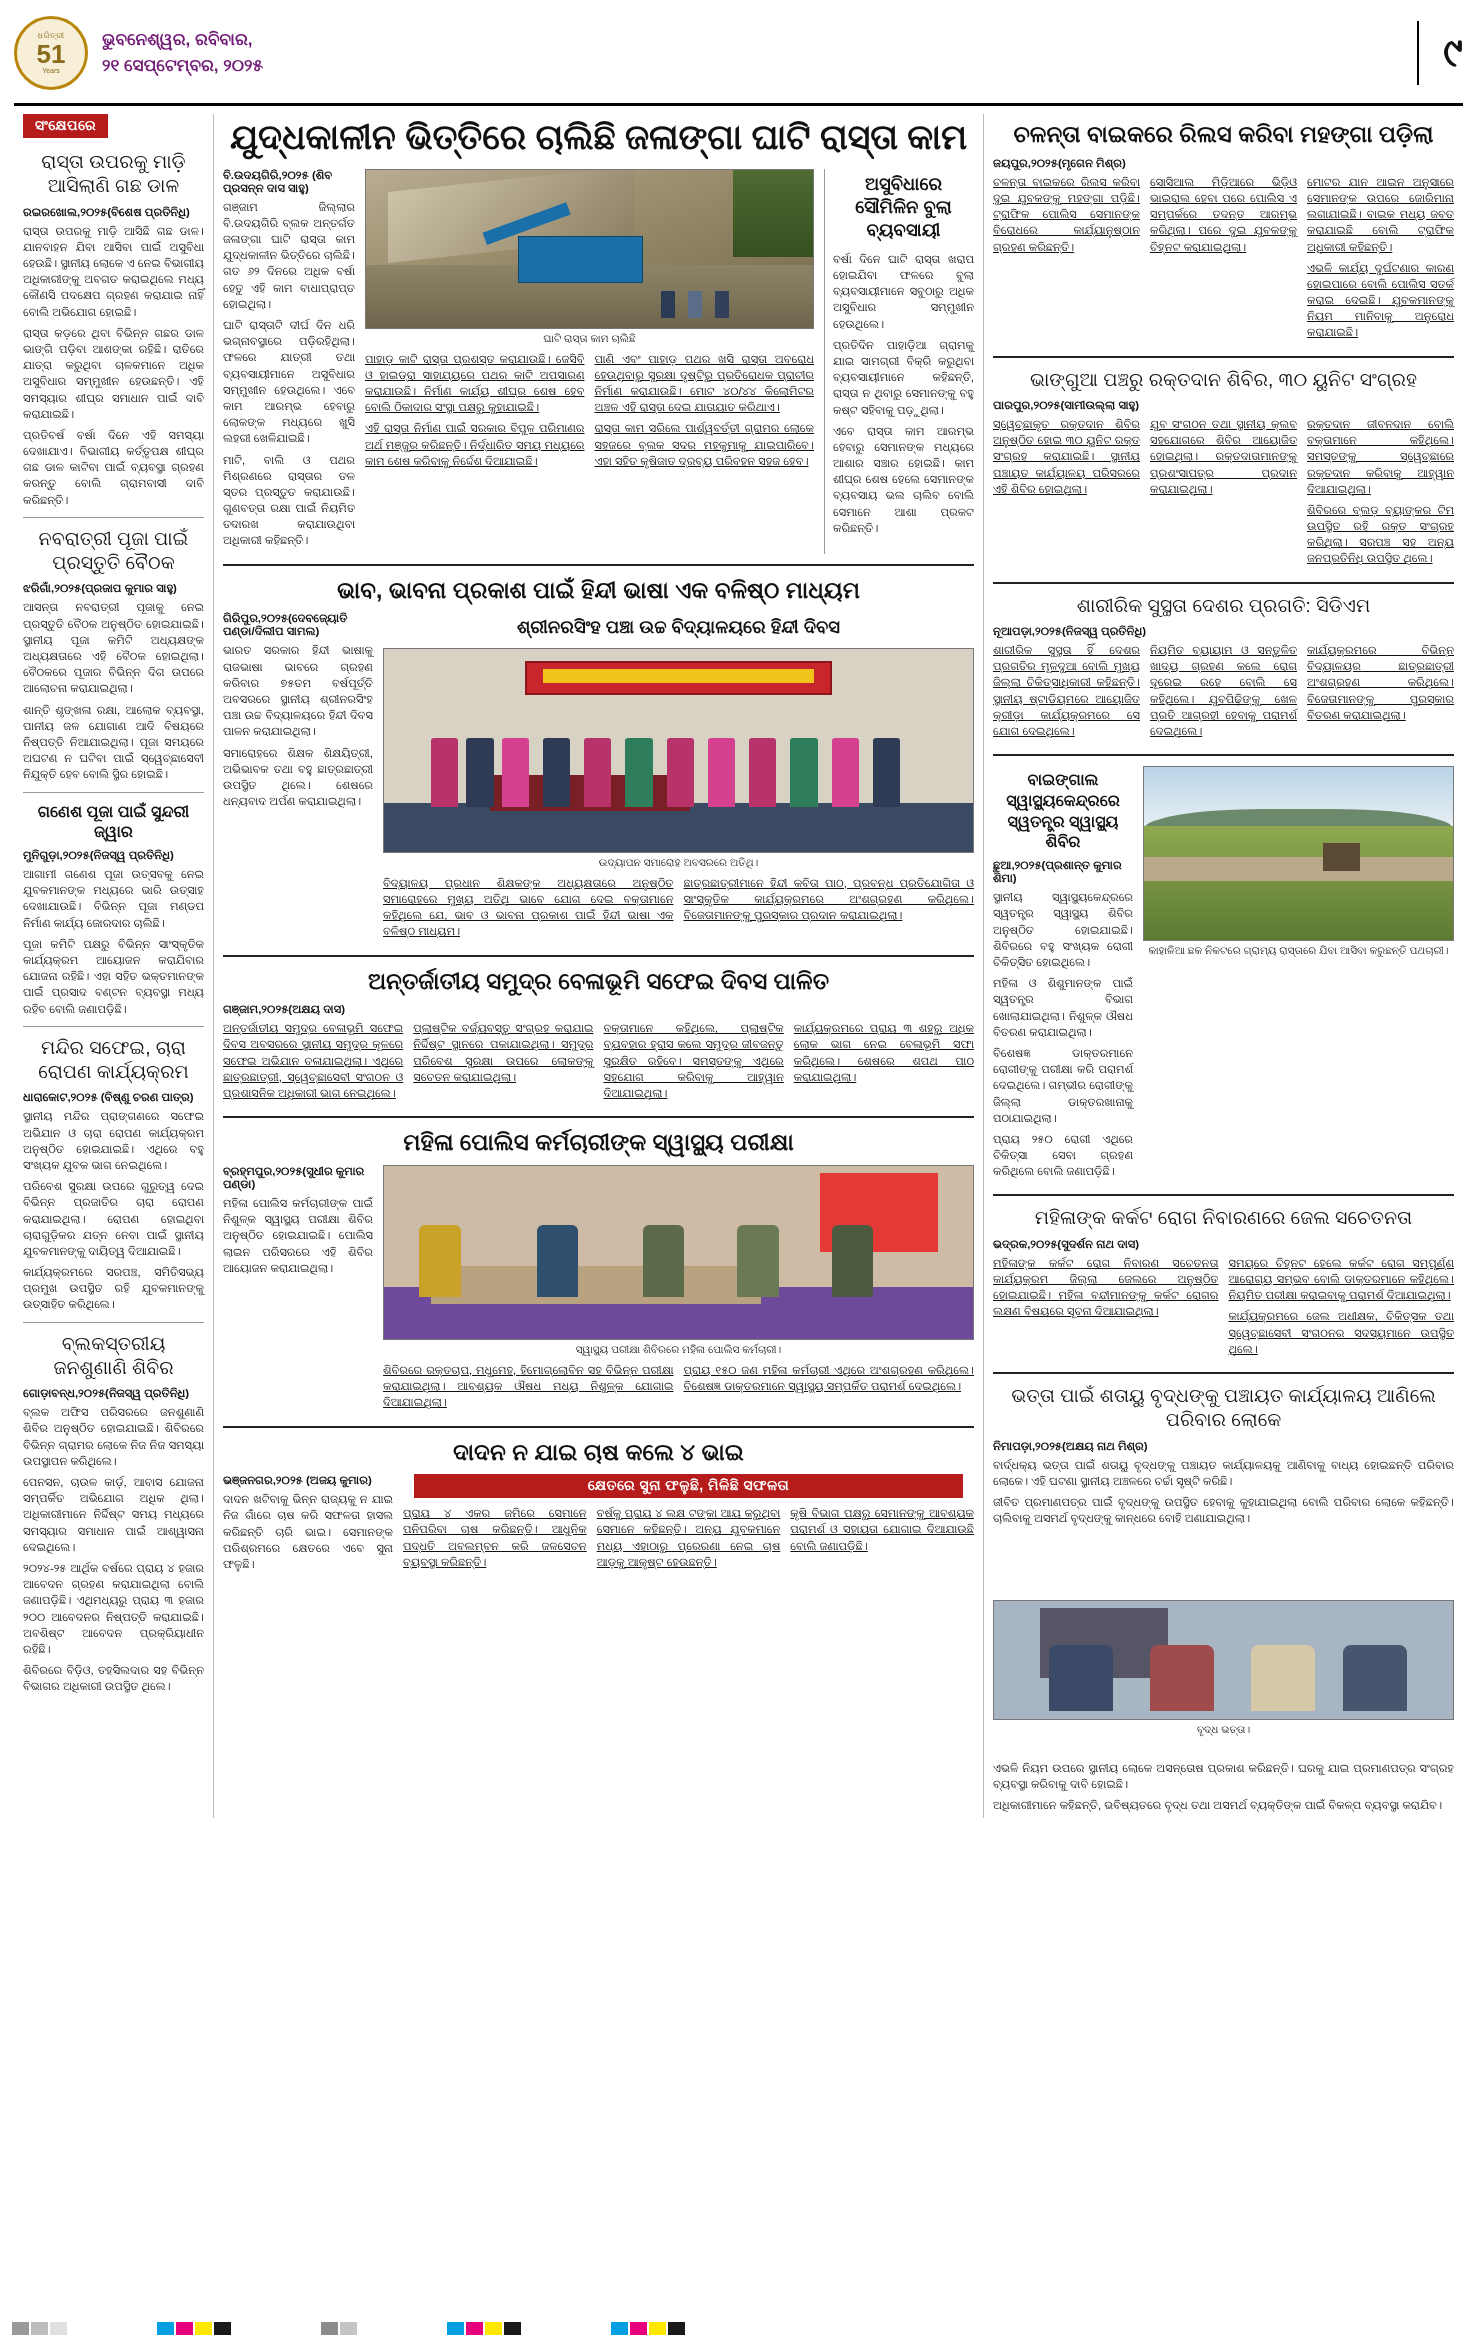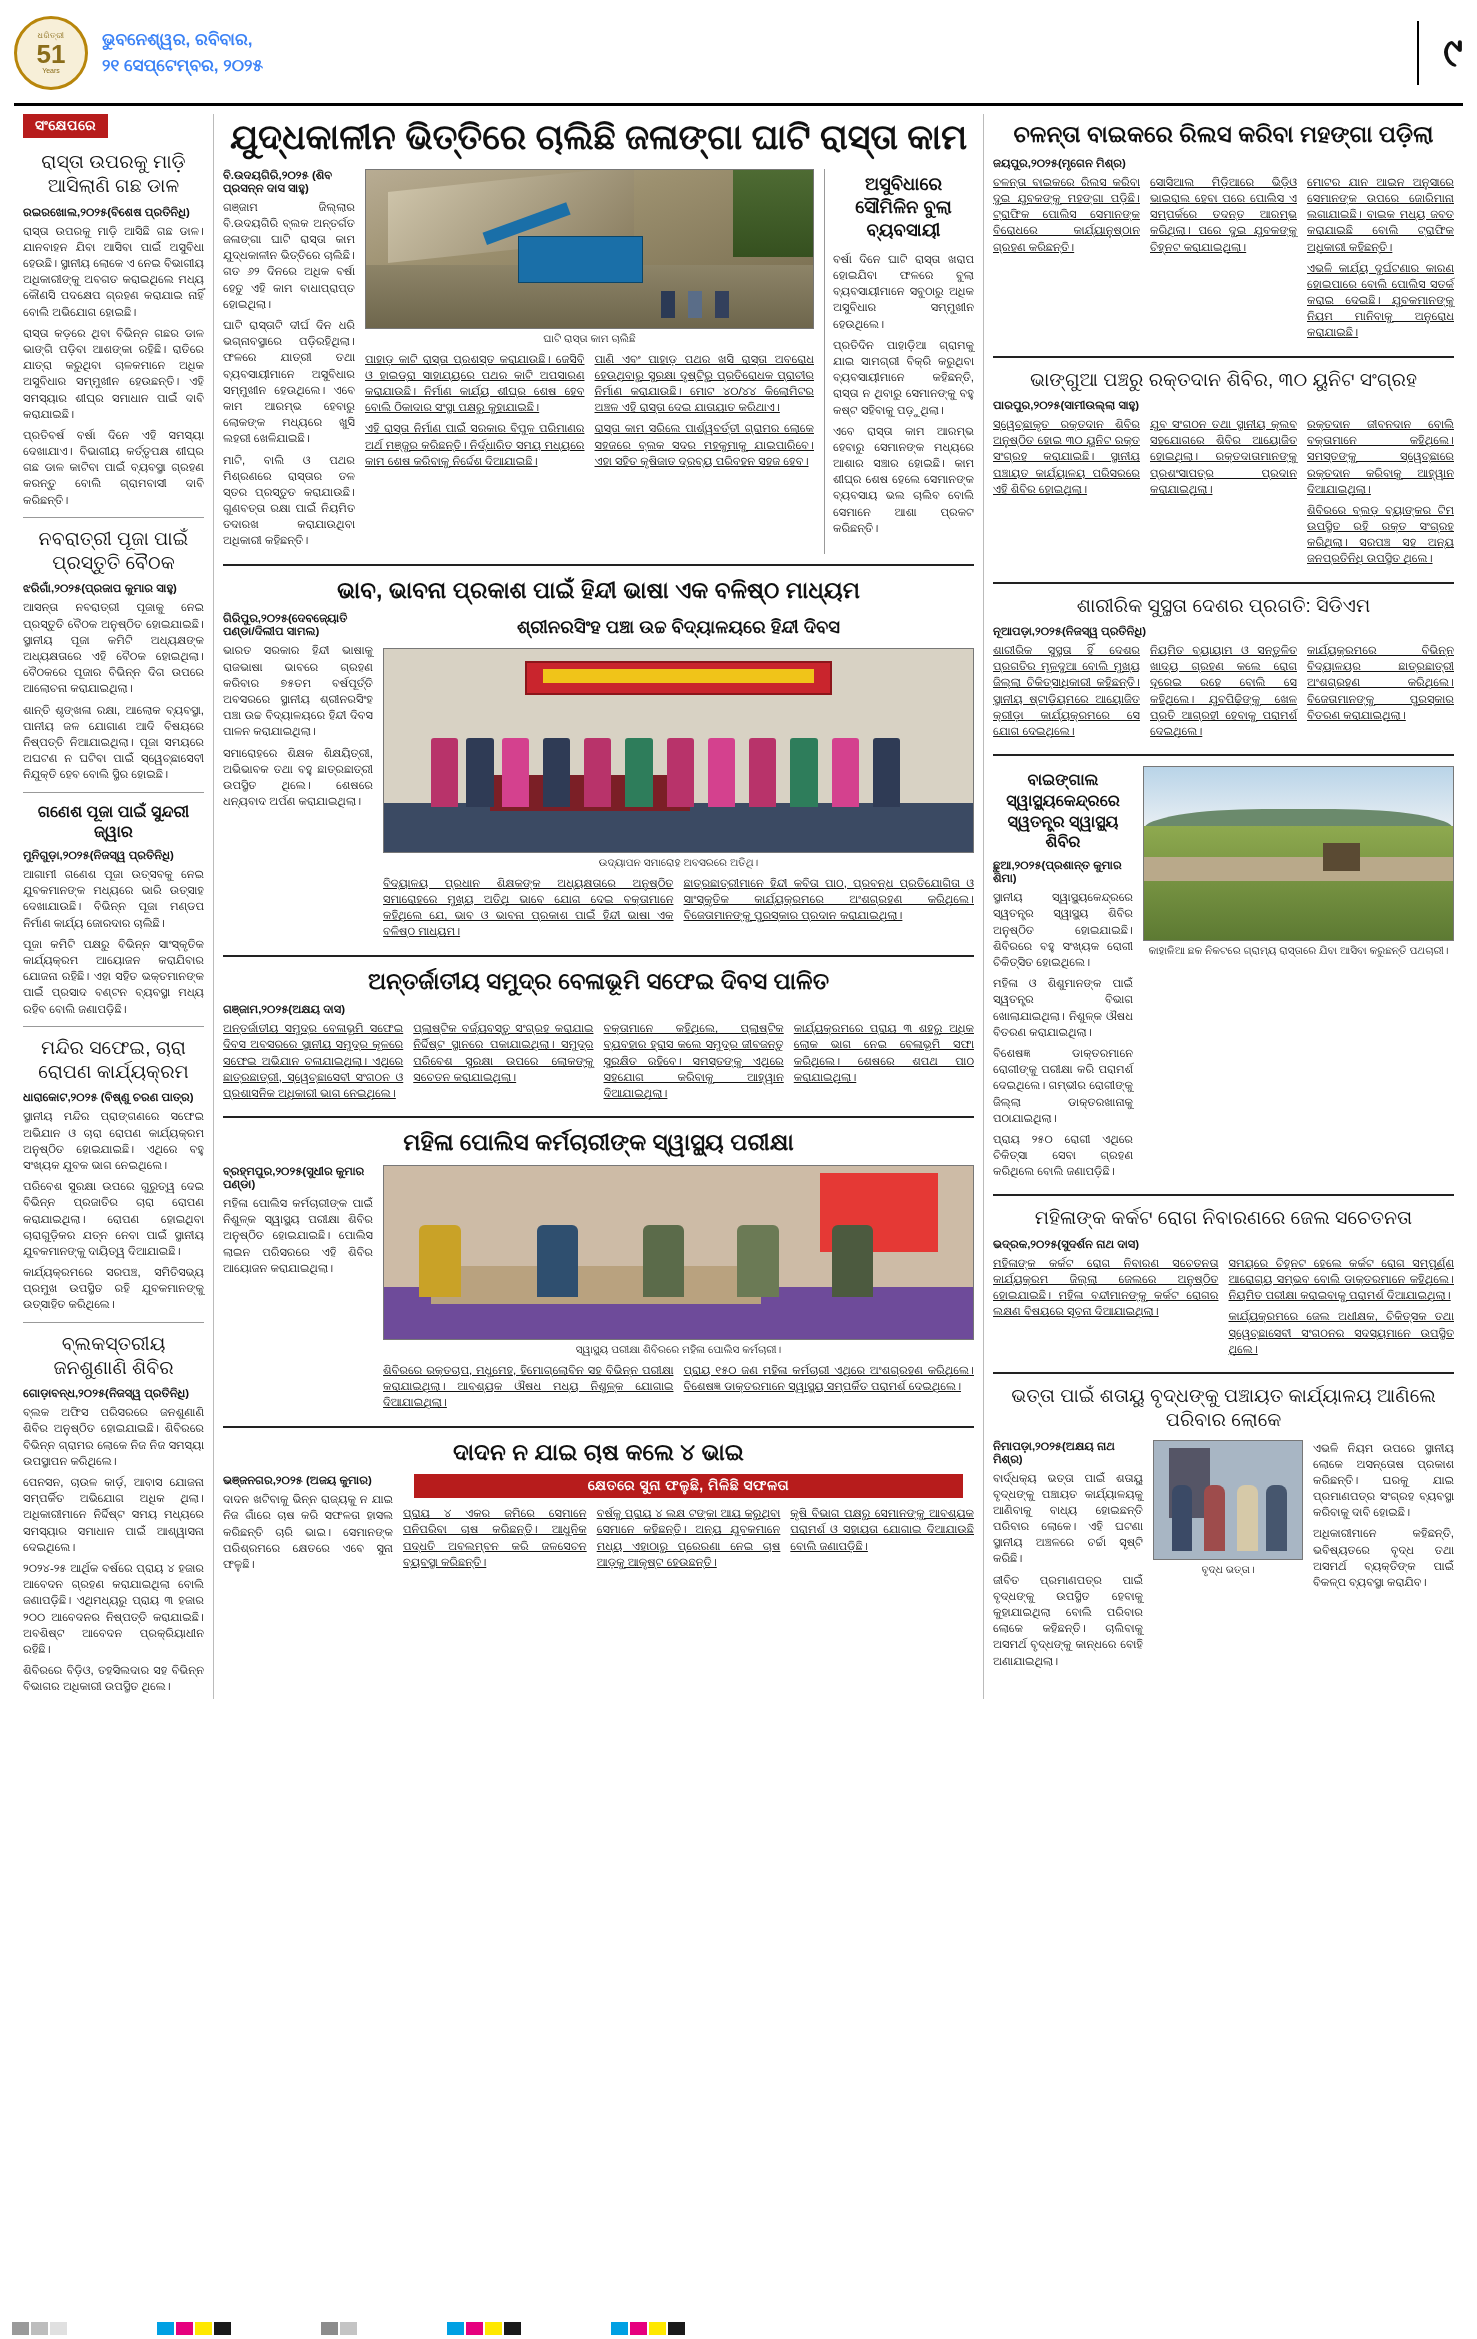--- a/index.html
+++ b/index.html
@@ -32,21 +32,21 @@
     border:3px solid #b8860b;
     background:#f7efd8;
     display:flex; flex-direction:column;
     align-items:center; justify-content:center;
     margin-right:14px;
     flex:0 0 auto;
   }
   .logo .top { font-size:8px; color:#8a6d1a; letter-spacing:.5px; }
   .logo .num { font-size:26px; font-weight:bold; color:#8a6d1a; line-height:1; }
   .logo .yrs { font-size:7px; color:#8a6d1a; }
-  .mast-date { font-size:17px; line-height:1.5; color:#3b82f6; font-weight:bold; }
+  .mast-date { font-size:17px; line-height:1.5; color:#701a75; font-weight:bold; }
   .mast-spacer { flex:1 1 auto; }
   .page-num {
     font-size:40px; font-weight:bold;
     padding-left:24px; border-left:2px solid #000;
     height:64px; display:flex; align-items:center;
   }
 
   
   .content {
     display:flex;
@@ -571,21 +571,21 @@
             <p class="body">ସମୟରେ ଚିହ୍ନଟ ହେଲେ କର୍କଟ ରୋଗ ସମ୍ପୂର୍ଣ୍ଣ ଆରୋଗ୍ୟ ସମ୍ଭବ ବୋଲି ଡାକ୍ତରମାନେ କହିଥିଲେ। ନିୟମିତ ପରୀକ୍ଷା କରାଇବାକୁ ପରାମର୍ଶ ଦିଆଯାଇଥିଲା।</p>
             <p class="body">କାର୍ଯ୍ୟକ୍ରମରେ ଜେଲ ଅଧୀକ୍ଷକ, ଚିକିତ୍ସକ ତଥା ସ୍ୱେଚ୍ଛାସେବୀ ସଂଗଠନର ସଦସ୍ୟମାନେ ଉପସ୍ଥିତ ଥିଲେ।</p>
           </div>
         </div>
       </article>
 
       <div class="rule-thick"></div>
 
       <article>
         <h3 class="head-sm">ଭତ୍ତା ପାଇଁ ଶତାୟୁ ବୃଦ୍ଧଙ୍କୁ ପଞ୍ଚାୟତ କାର୍ଯ୍ୟାଳୟ ଆଣିଲେ ପରିବାର ଲୋକେ</h3>
-        <div style="display:flex; gap:10px;">
+        <div style="display:flex; gap:10px;flex-direction:column;">
           <div style="flex:0 0 150px;">
             <div class="byline">ନିମାପଡ଼ା,୨୦୨୫(ଅକ୍ଷୟ ନାଥ ମିଶ୍ର)</div>
             <p class="body">ବାର୍ଦ୍ଧକ୍ୟ ଭତ୍ତା ପାଇଁ ଶତାୟୁ ବୃଦ୍ଧଙ୍କୁ ପଞ୍ଚାୟତ କାର୍ଯ୍ୟାଳୟକୁ ଆଣିବାକୁ ବାଧ୍ୟ ହୋଇଛନ୍ତି ପରିବାର ଲୋକେ। ଏହି ଘଟଣା ସ୍ଥାନୀୟ ଅଞ୍ଚଳରେ ଚର୍ଚ୍ଚା ସୃଷ୍ଟି କରିଛି।</p>
             <p class="body">ଜୀବିତ ପ୍ରମାଣପତ୍ର ପାଇଁ ବୃଦ୍ଧଙ୍କୁ ଉପସ୍ଥିତ ହେବାକୁ କୁହାଯାଇଥିଲା ବୋଲି ପରିବାର ଲୋକେ କହିଛନ୍ତି। ଚାଲିବାକୁ ଅସମର୍ଥ ବୃଦ୍ଧଙ୍କୁ କାନ୍ଧରେ ବୋହି ଅଣାଯାଇଥିଲା।</p>
           </div>
           <div style="flex:0 0 150px;">
             <div class="photo p5" style="height:120px;">
               <div class="photo-inner">
                 <div class="wall"></div>
                   <div class="door"></div>

